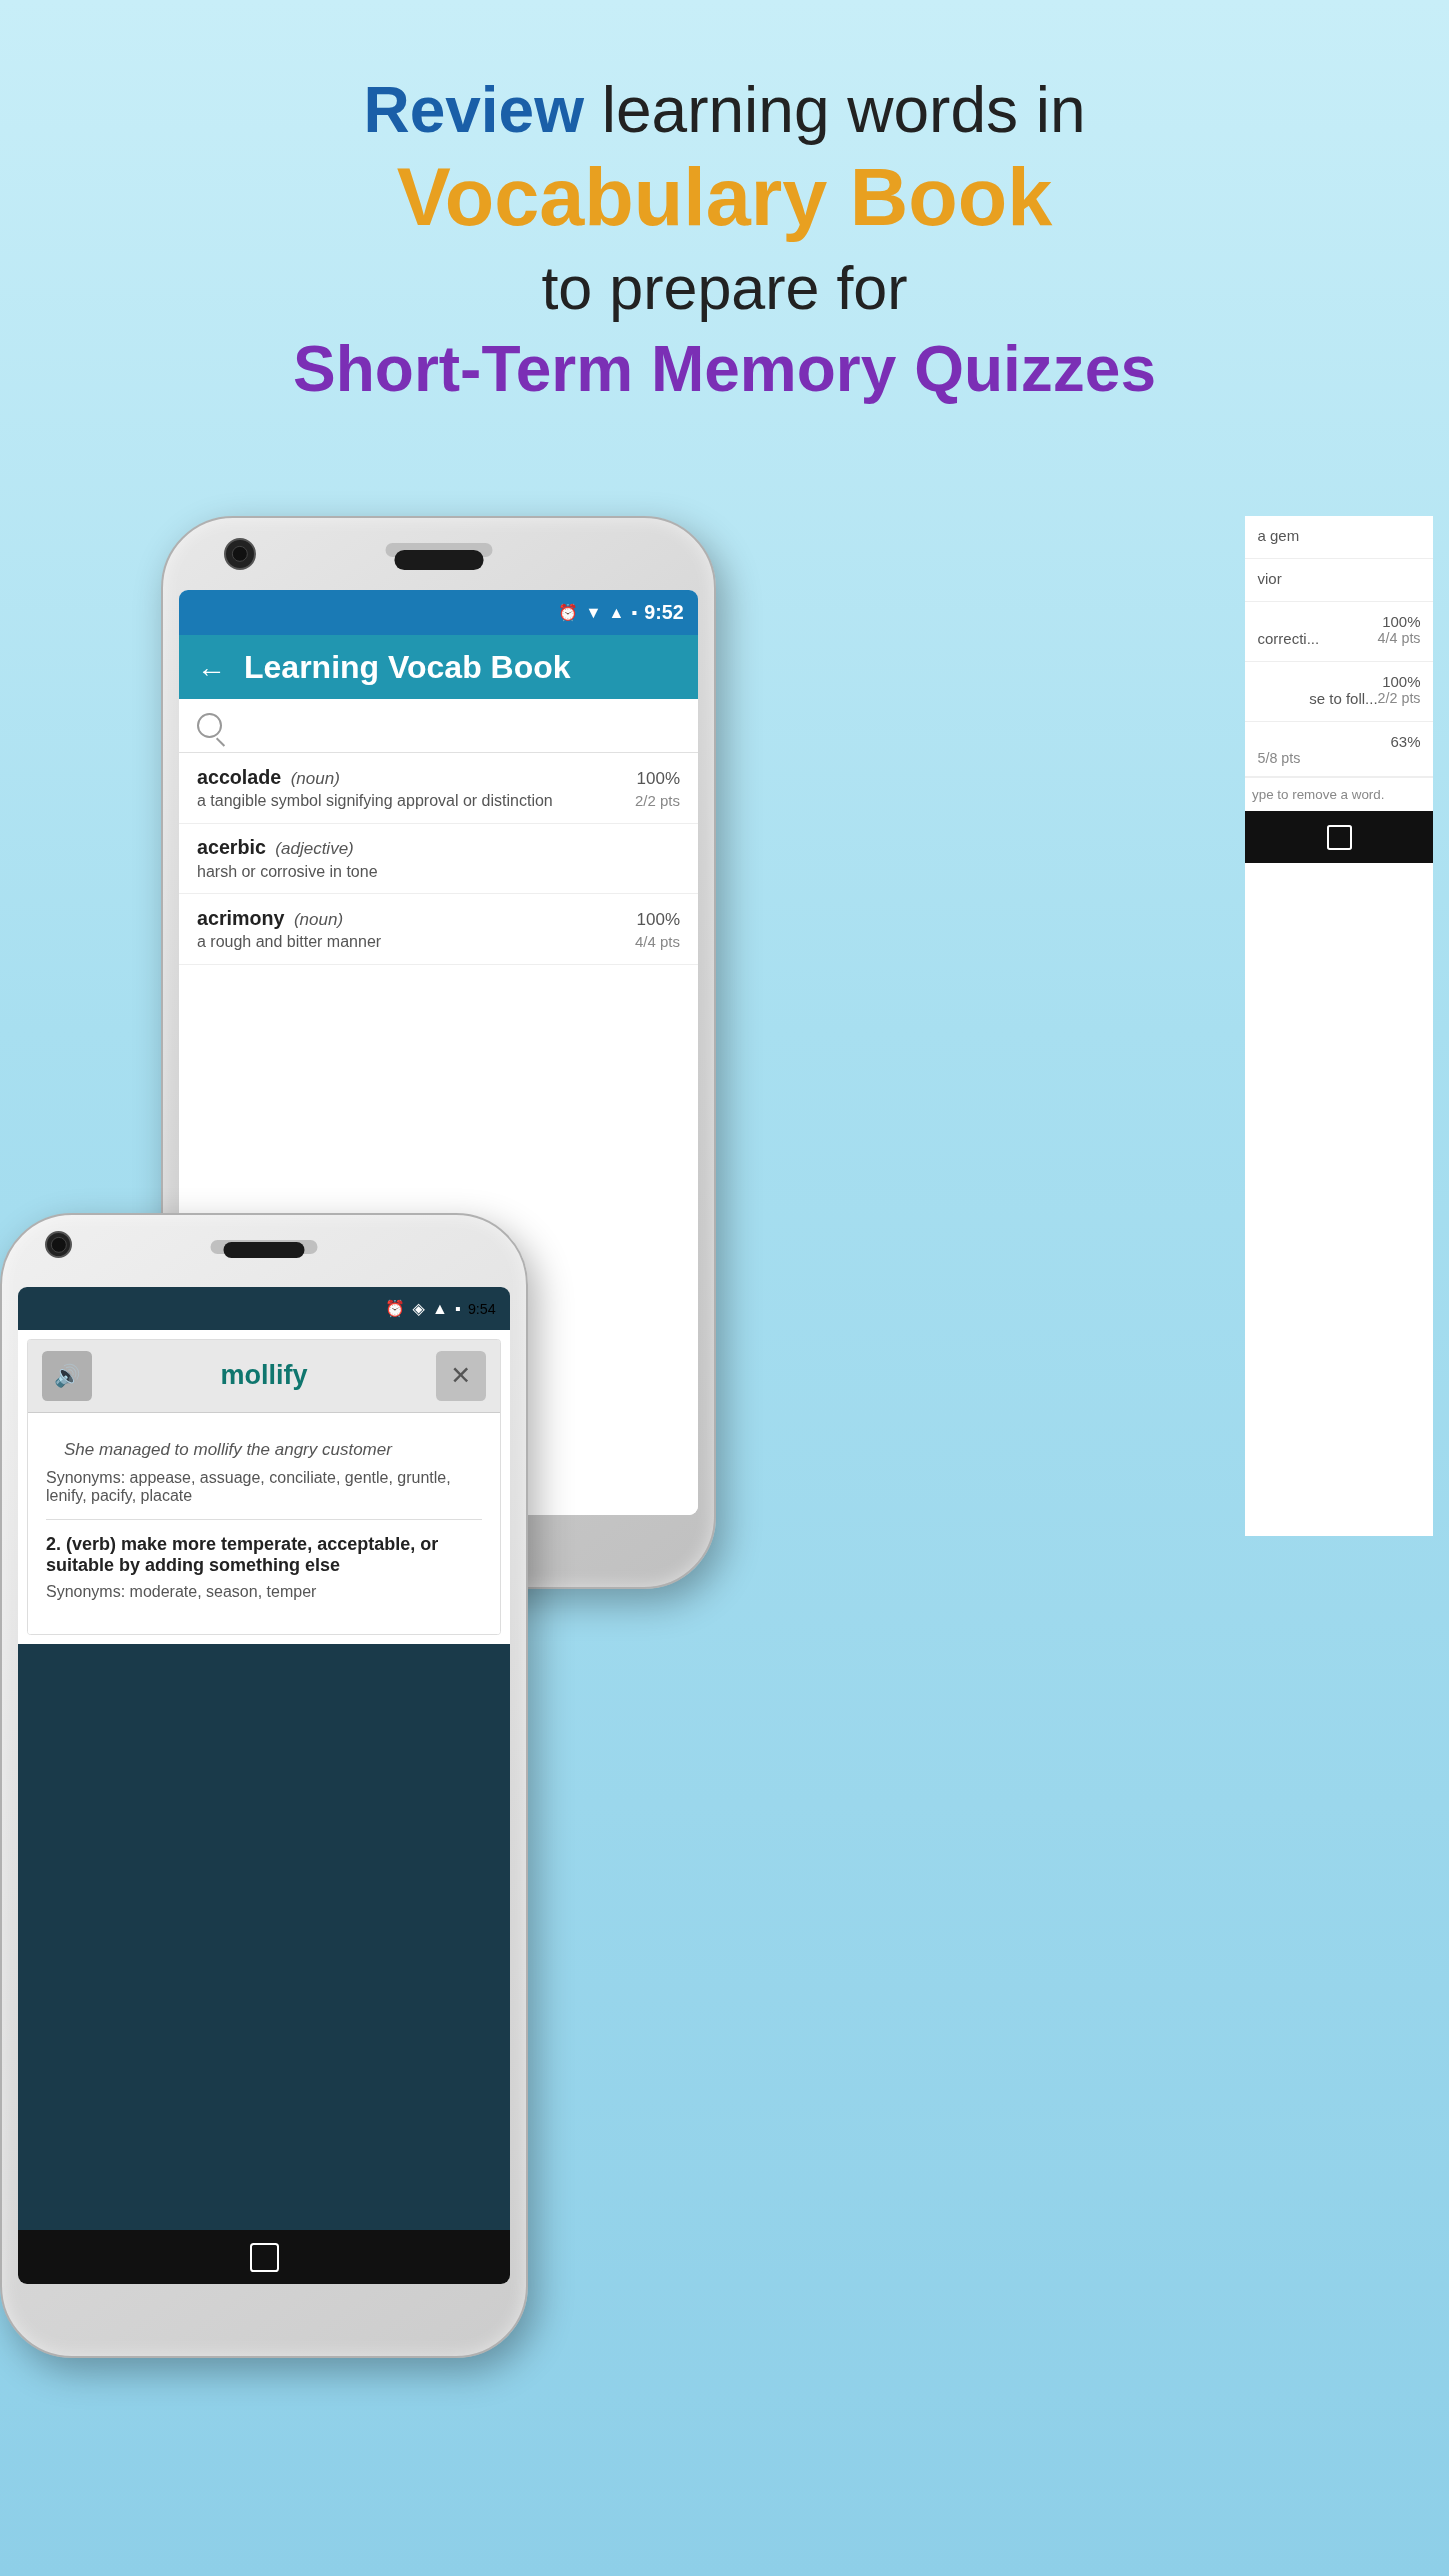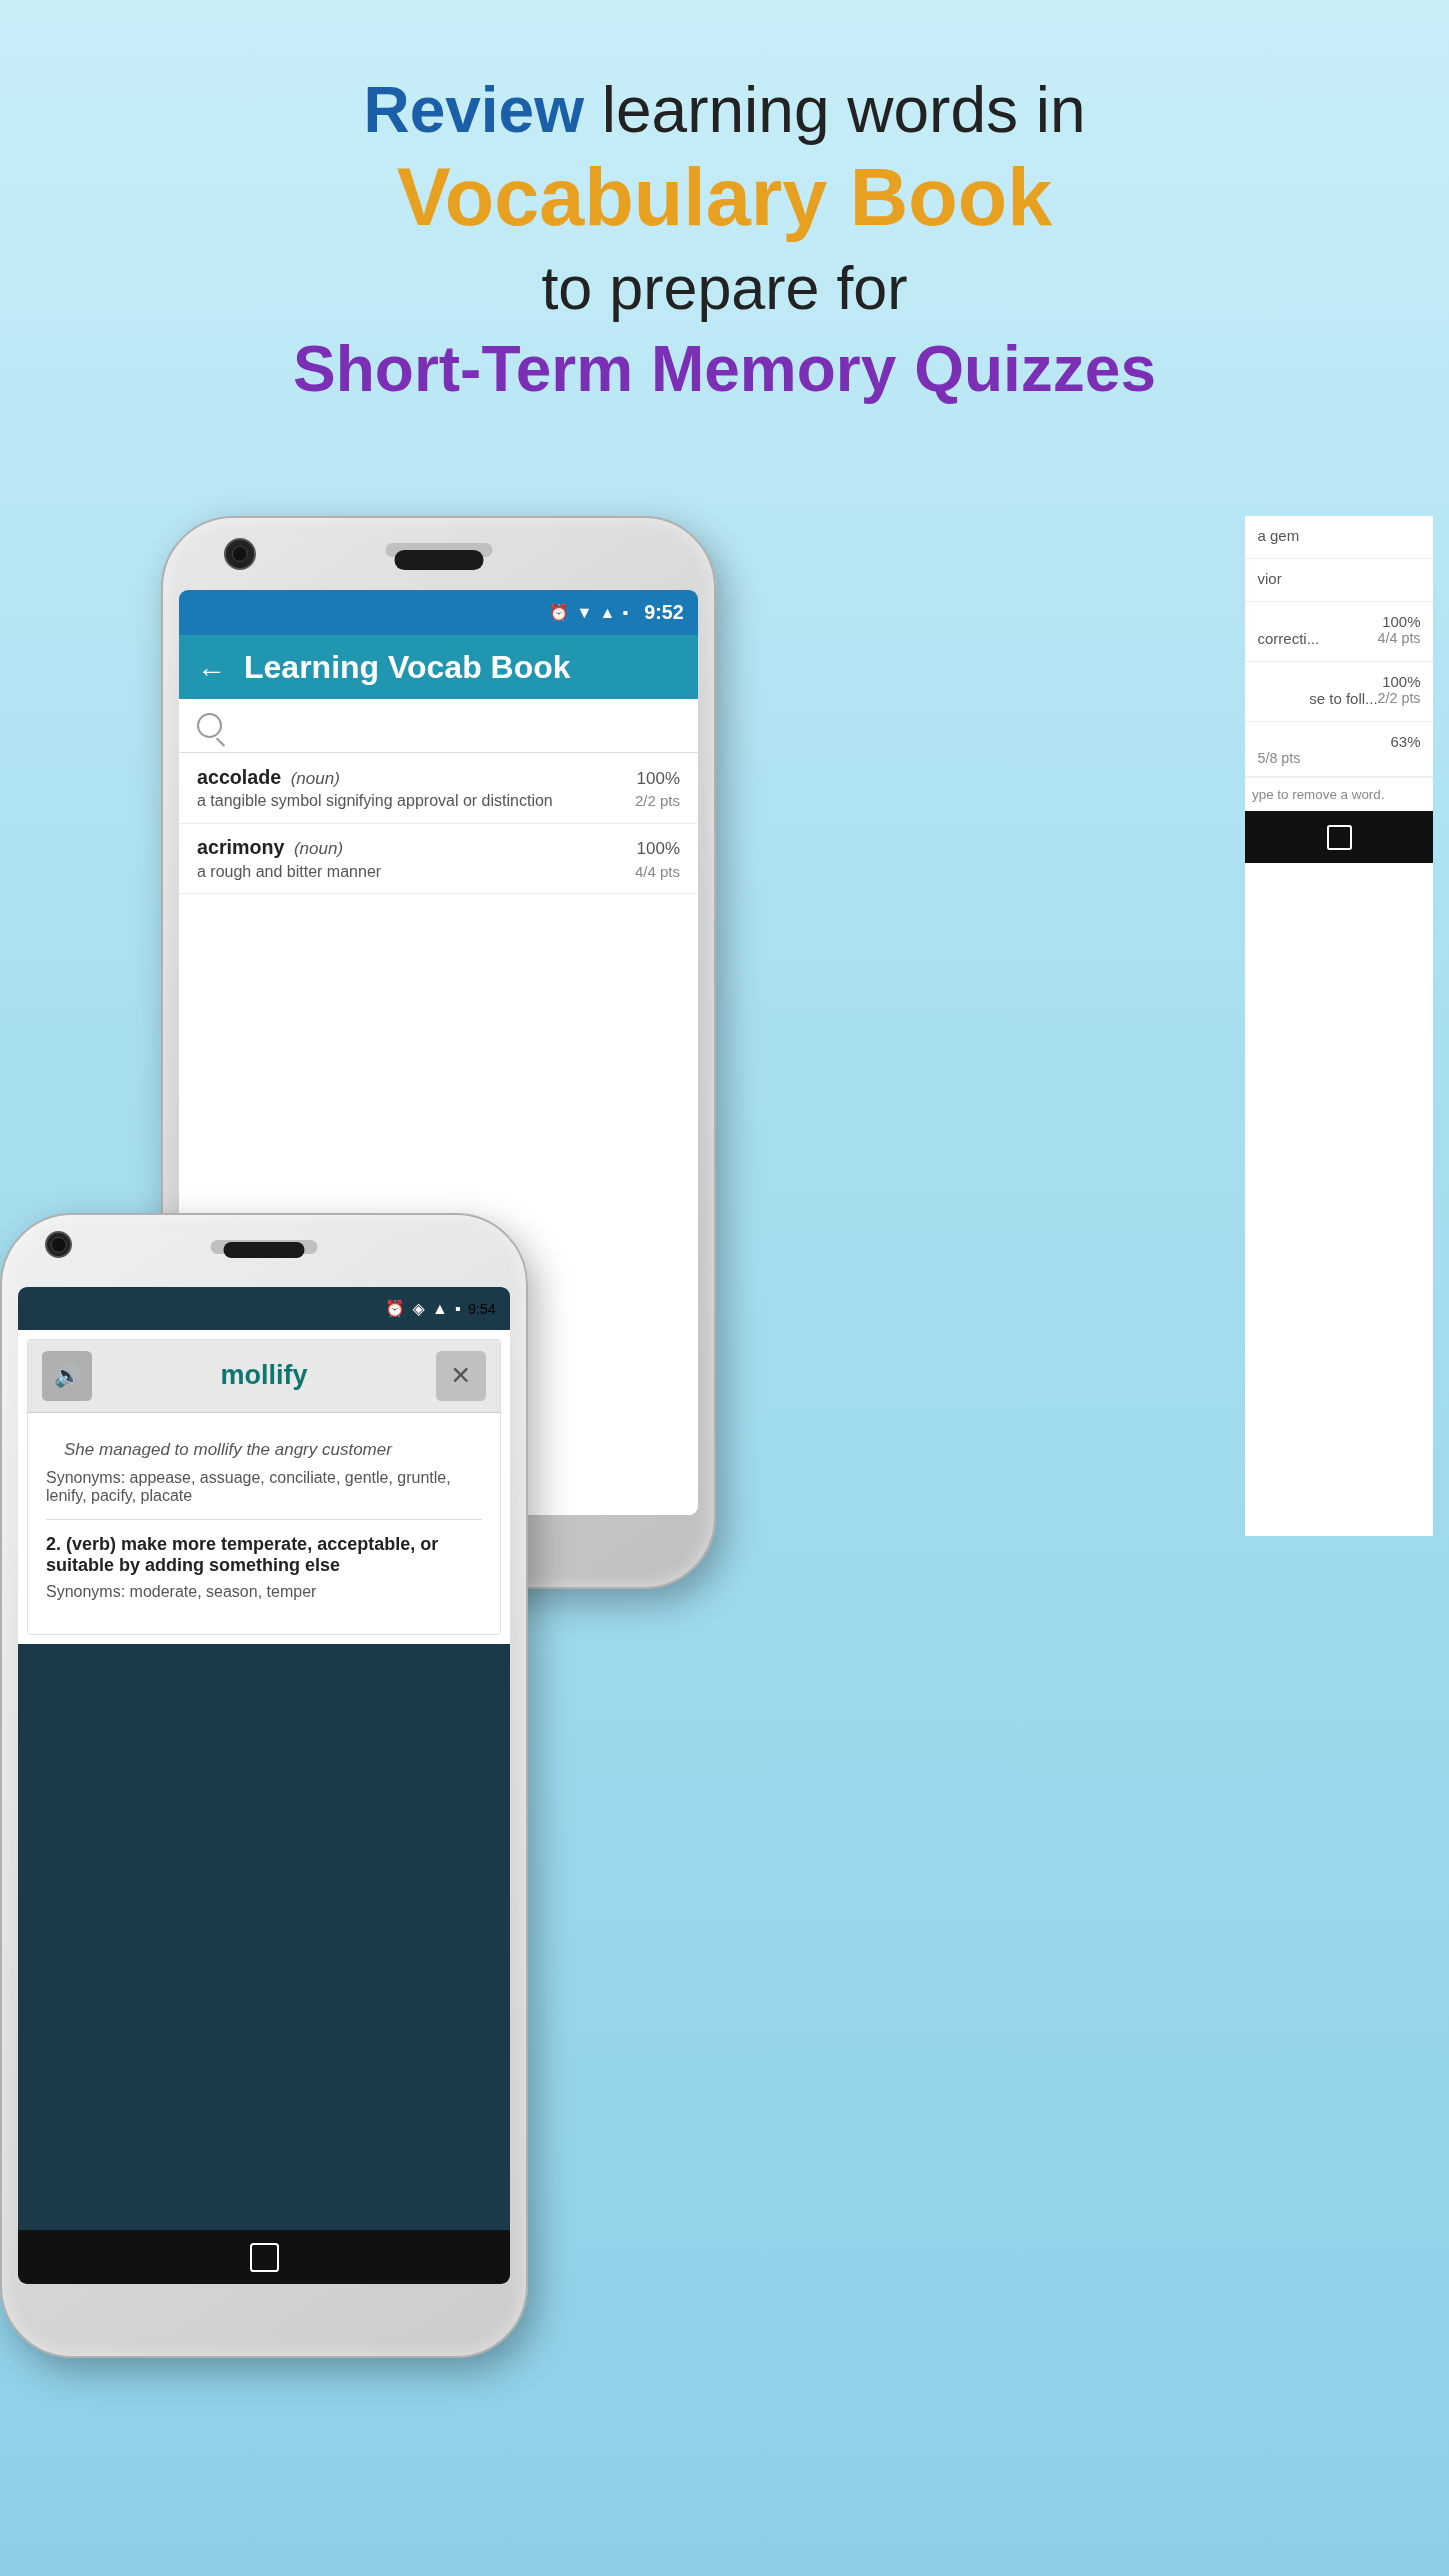--- a/index.html
+++ b/index.html
@@ -149,21 +149,20 @@
       align-items: center;
       justify-content: flex-end;
       padding: 0 14.3px;
       gap: 7.2px;
     }
 
     .status-bar .time {
       color: white;
       font-size: 19.7px;
       font-weight: bold;
-      margin-left: 9px;
     }
 
     .status-icon {
       color: white;
       font-size: 16px;
     }
 
     
     .app-bar {
       background: #2196b0;
@@ -491,20 +490,32 @@
                 <span class="word-percent">100%</span>
               </div>
               <div class="word-definition">
                 <span>a tangible symbol signifying approval or distinction</span>
                 <span class="word-pts">2/2 pts</span>
               </div>
             </div>
             <div class="word-item">
               <div class="word-header">
                 <div>
+                  <span class="word-name">acerbic</span>
+                  <span class="word-pos">(adjective)</span>
+                </div>
+                <span class="word-percent"></span>
+              </div>
+              <div class="word-definition">
+                <span>harsh or corrosive in tone</span>
+              </div>
+            </div>
+            <div class="word-item">
+              <div class="word-header">
+                <div>
                   <span class="word-name">acrimony</span>
                   <span class="word-pos">(noun)</span>
                 </div>
                 <span class="word-percent">100%</span>
               </div>
               <div class="word-definition">
                 <span>a rough and bitter manner</span>
                 <span class="word-pts">4/4 pts</span>
               </div>
             </div>

